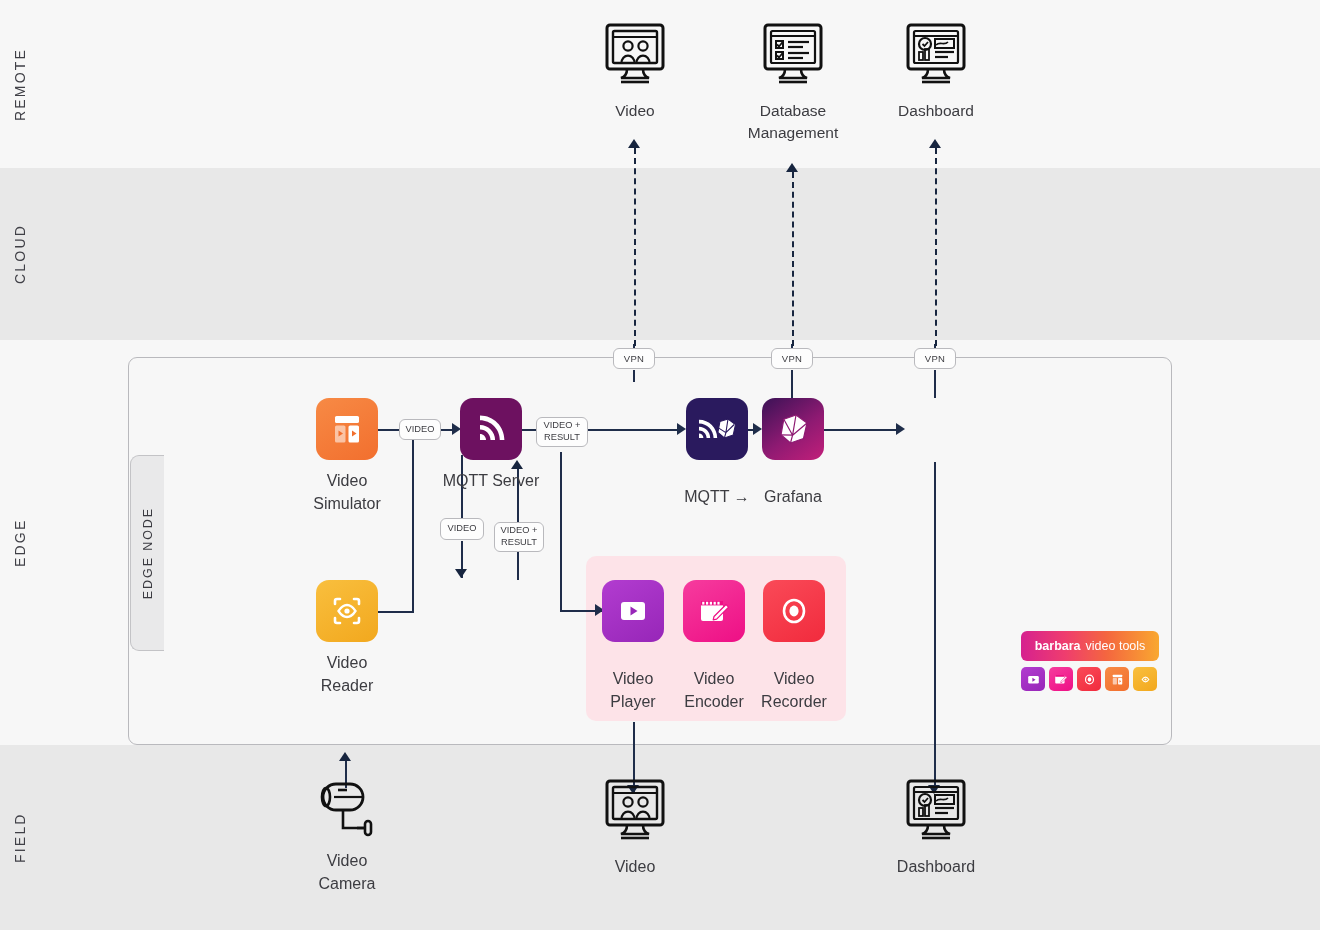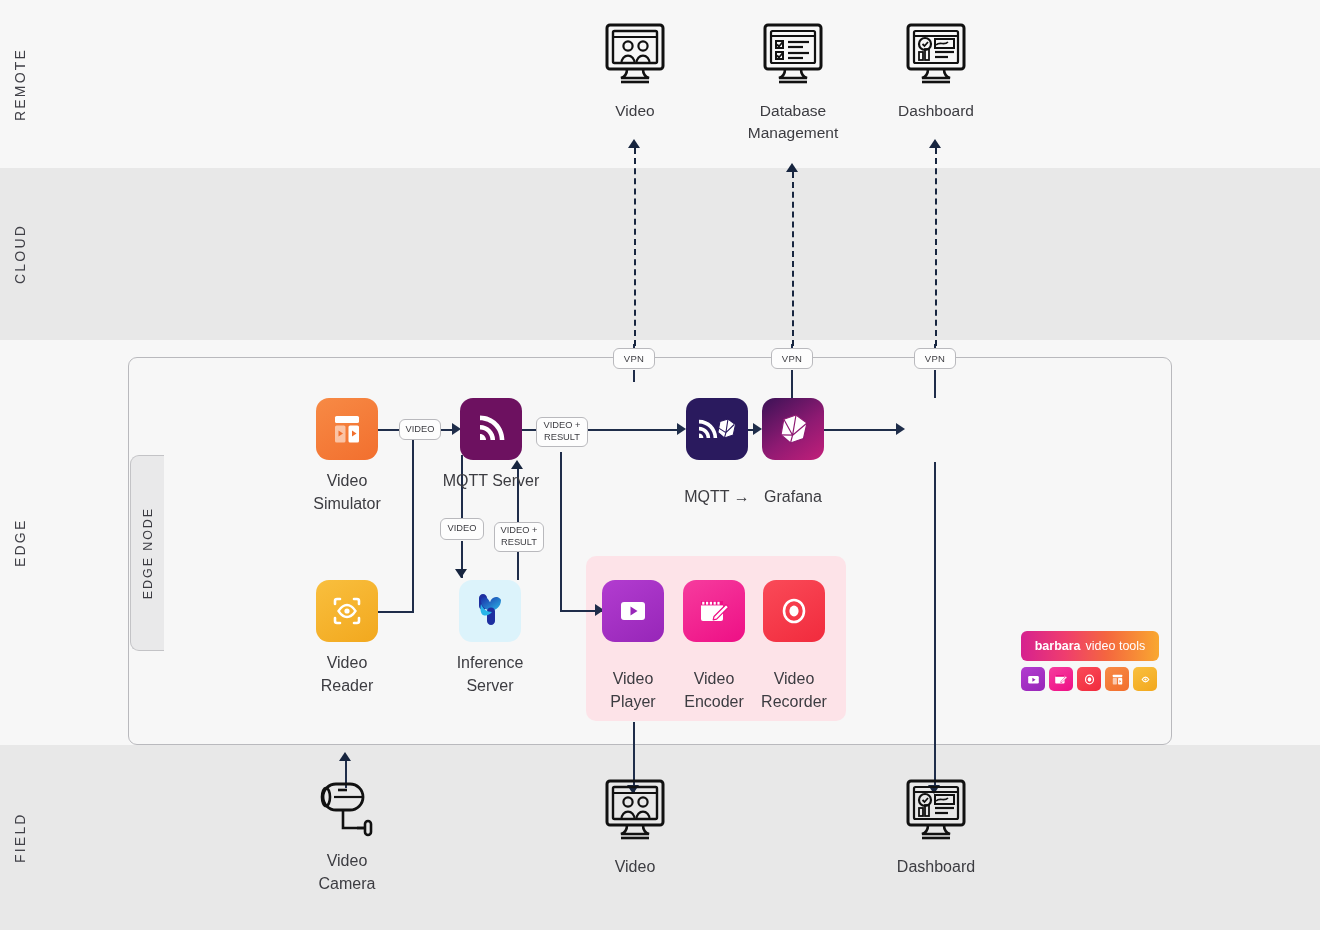--- a/index.html
+++ b/index.html
@@ -296,38 +296,20 @@
       <svg width="38" height="38" viewBox="0 0 38 38">
         <path d="M7 12V9a2 2 0 0 1 2-2h3M26 7h3a2 2 0 0 1 2 2v3M31 26v3a2 2 0 0 1-2 2h-3M12 31H9a2 2 0 0 1-2-2v-3" fill="none" stroke="#fff" stroke-width="2.6" stroke-linecap="round"></path>
         <path d="M10.5 19c2.6-4 5.4-6 8.5-6s5.9 2 8.5 6c-2.6 4-5.4 6-8.5 6s-5.9-2-8.5-6z" fill="none" stroke="#fff" stroke-width="2.3"></path>
         <circle cx="19" cy="19" r="2.6" fill="#fff"></circle>
       </svg>
     </div>
     <div class="node-label big">Video
 Reader</div>
   </div>
 
-  <div class="node" style="left:430px; top:580px; width:120px;">
-    <div class="tile" style="background:#dcf3fb;">
-      <svg width="38" height="40" viewBox="0 0 38 40">
-        <defs>
-          <linearGradient id="trig" x1="0" y1="0" x2="1" y2="1">
-            <stop offset="0%" stop-color="#1a2ea8"></stop>
-              <stop offset="100%" stop-color="#2bb9e8"></stop>
-          </linearGradient>
-        </defs>
-        <path d="M8 7c0-2.2 1.8-4 4-4s4 1.8 4 4v8c0 2.2-1.8 4-4 4s-4-1.8-4-4z" fill="#1e2fa0"></path>
-        <path d="M30 9c0 6-4.5 10.5-10 10.5S10 15 10 9c0-1.6 1.3-3 3-3 2.8 0 4.6 2.4 6 5.2 1-3 3-5.2 6-5.2 2.8 0 5 2.2 5 3z" fill="url(#trig)"></path>
-        <path d="M16 20c0-2 1.8-3.6 4-3.6s4 1.6 4 3.6v10c0 2.2-1.8 4-4 4s-4-1.8-4-4z" fill="#1e2fa0"></path>
-        <path d="M10 13c2 5 6 8 11 8-2.5 3-6 4.5-9 3-2.3-1.2-3.2-6-2-11z" fill="#29b5e8"></path>
-      </svg>
-    </div>
-    <div class="node-label big">Inference
-Server</div>
-  </div>
 
   <div class="node" style="left:602px; top:580px; width:62px;">
     <div class="tile" style="background:linear-gradient(150deg,#b23cd0,#9726b8);">
       <svg width="34" height="34" viewBox="0 0 34 34">
         <rect x="5" y="8" width="24" height="18" rx="3" fill="#fff"></rect>
         <path d="M14.5 12.5l7 4.5-7 4.5z" fill="#9726b8"></path>
       </svg>
     </div>
     <div class="node-label big" style="position:absolute; top:78px; left:-22px; width:106px;">Video
 Player</div>

